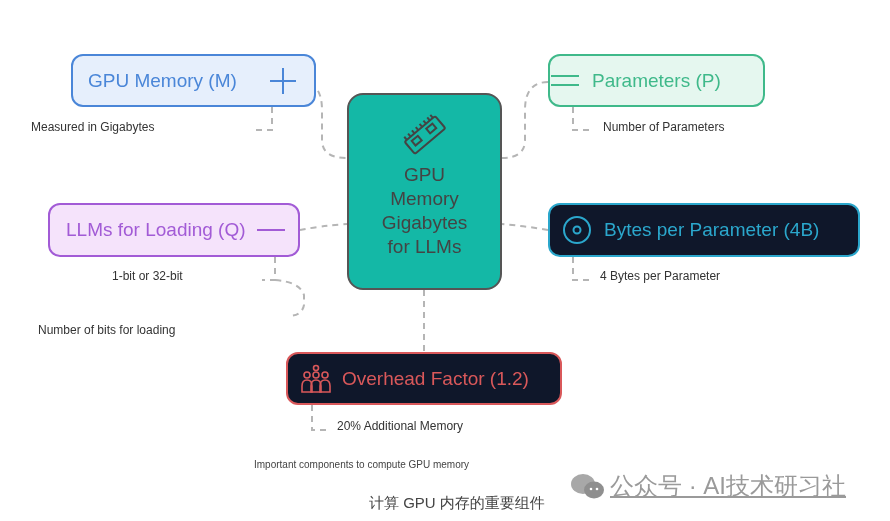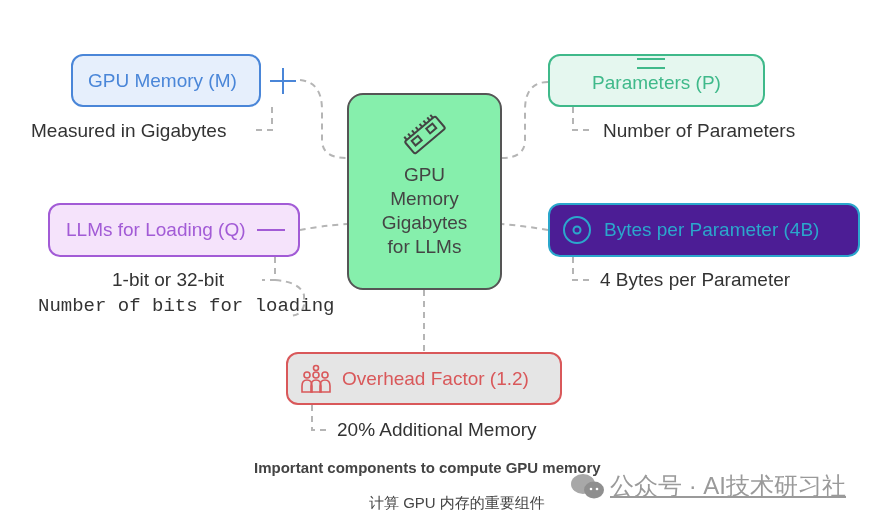--- a/index.html
+++ b/index.html
@@ -2,23 +2,23 @@
 <html><head>
 <meta charset="utf-8">
 <style>
   html, body { margin:0; padding:0; }
   body { width:890px; height:521px; background:#ffffff; position:relative; overflow:hidden;
          font-family:"Liberation Sans", "DejaVu Sans", sans-serif; color:#333; }
   svg.connectors { position:absolute; left:0; top:0; width:890px; height:521px; }
   .node { position:absolute; box-sizing:border-box; border-radius:12px; border:2px solid;
           display:flex; align-items:center; font-size:19px; white-space:nowrap; }
   .icon { display:inline-flex; align-items:center; justify-content:center; }
-  .label { position:absolute; font-size:19px; color:#333; white-space:nowrap; }
+  .label { position:absolute; font-size:12px; color:#333; white-space:nowrap; }
   .center { position:absolute; left:347px; top:93px; width:155px; height:197px; box-sizing:border-box;
-            border:2px solid #555; border-radius:16px; background:#86efac;
+            border:2px solid #555; border-radius:16px; background:#14b8a6;
             display:flex; flex-direction:column; align-items:center; justify-content:flex-start; }
   .center-title { font-size:19px; color:#444; text-align:center; line-height:24px; margin-top:6px; }
   .caption { position:absolute; color:#444; white-space:nowrap; }
   .watermark { position:absolute; color:#9a9a9a; white-space:nowrap; }
 </style>
 </head>
 <body>
 
 <svg class="connectors" viewBox="0 0 890 521">
   <g fill="none" stroke="#b5b5b5" stroke-width="2" stroke-dasharray="6,5">
@@ -54,79 +54,79 @@
     </svg>
   </span>
   <div class="center-title">
     <div>GPU</div>
     <div>Memory</div>
     <div>Gigabytes</div>
     <div>for LLMs</div>
   </div>
 </div>
 
-<div class="node" style="left:71px; top:54px; width:190px; height:53px; border-color:#4a86d8; background:#e6effc; color:#4a86d8; padding-left:15px;gap:20px;">
+<div class="node" style="left:71px; top:54px; width:245px; height:53px; border-color:#4a86d8; background:#e6effc; color:#4a86d8; padding-left:15px;gap:20px;">
   <span>GPU Memory (M)</span>
   <span class="icon" style="margin-left:12px;">
     <svg width="28" height="28" viewBox="0 0 28 28">
         <path d="M14 1 V27 M1 14 H27" stroke="#4a86d8" stroke-width="2"></path>
       </svg>
   </span>
 </div>
 <div class="label" style="left:31px; top:120px;">Measured in Gigabytes</div>
 
-<div class="node" style="left:548px; top:54px; width:217px; height:53px; border-color:#3fb98a; background:#e5f7ef; color:#3fb98a; flex-direction:column;">
+<div class="node" style="left:548px; top:54px; width:217px; height:53px; border-color:#3fb98a; background:#e5f7ef; color:#3fb98a; ">
   <span class="icon" style="margin-right:12px;">
     <svg width="30" height="16" viewBox="0 0 30 16">
         <path d="M1 3 H29 M1 12 H29" stroke="#3fb98a" stroke-width="2"></path>
       </svg>
   </span>
   <span>Parameters (P)</span>
 </div>
 <div class="label" style="left:603px; top:120px;">Number of Parameters</div>
 
 <div class="node" style="left:48px; top:203px; width:252px; height:54px; border-color:#a25bd6; background:#f5e3fb; color:#a25bd6; padding-left:16px;">
   <span>LLMs for Loading (Q)</span>
   <span class="icon" style="margin-left:10px;">
     <svg width="30" height="10" viewBox="0 0 30 10">
         <path d="M1 5 H29" stroke="#a25bd6" stroke-width="2"></path>
       </svg>
   </span>
 </div>
 <div class="label" style="left:112px; top:269px;">1-bit or 32-bit</div>
-<div class="label" style="left:38px; top:295px;font-family:Liberation Mono, monospace;">Number of bits for loading</div>
+<div class="label" style="left:38px; top:323px;">Number of bits for loading</div>
 
-<div class="node" style="left:548px; top:203px; width:312px; height:54px; border-color:#2ba7cc; background:#4c1d95; color:#2ba7cc; padding-left:12px;">
+<div class="node" style="left:548px; top:203px; width:312px; height:54px; border-color:#2ba7cc; background:#0f172a; color:#2ba7cc; padding-left:12px;">
   <span class="icon" style="margin-right:12px;">
     <svg width="30" height="30" viewBox="0 0 30 30">
         <circle cx="15" cy="15" r="13" fill="none" stroke="#2ba7cc" stroke-width="2"></circle>
         <circle cx="15" cy="15" r="3.5" fill="none" stroke="#2ba7cc" stroke-width="2"></circle>
       </svg>
   </span>
   <span>Bytes per Parameter (4B)</span>
 </div>
 <div class="label" style="left:600px; top:269px;">4 Bytes per Parameter</div>
 
-<div class="node" style="left:286px; top:352px; width:276px; height:53px; border-color:#d9585a; background:#e5e5e5; color:#d9585a; padding-left:12px;">
+<div class="node" style="left:286px; top:352px; width:276px; height:53px; border-color:#d9585a; background:#0f172a; color:#d9585a; padding-left:12px;">
   <span class="icon" style="margin-right:10px;">
     <svg width="32" height="30" viewBox="0 0 32 30" fill="none" stroke="#d9585a" stroke-width="1.6">
       <circle cx="16" cy="4" r="2.5"></circle>
       <circle cx="7" cy="11" r="3"></circle>
         <circle cx="16" cy="11" r="3"></circle>
         <circle cx="25" cy="11" r="3"></circle>
       <path d="M2 22 q0-6 5-6 q5 0 5 6 v6 h-10 z"></path>
       <path d="M11 22 q0-6 5-6 q5 0 5 6 v6 h-10 z"></path>
       <path d="M20 22 q0-6 5-6 q5 0 5 6 v6 h-10 z"></path>
     </svg>
   </span>
   <span>Overhead Factor (1.2)</span>
 </div>
 <div class="label" style="left:337px; top:419px;">20% Additional Memory</div>
 
-<div class="caption" style="left:254px; top:459px; font-size:15px;font-weight:bold;">Important components to compute GPU memory</div>
+<div class="caption" style="left:254px; top:459px; font-size:10px;">Important components to compute GPU memory</div>
 <div class="caption" style="left:345px; top:494px; font-size:15px;margin-left:24px;">计算 GPU 内存的重要组件</div>
 
 <span class="icon" style="position:absolute; left:570px; top:473px;">
   <svg width="36" height="28" viewBox="0 0 36 28">
     <ellipse cx="13" cy="11" rx="12" ry="10" fill="#a8a8a8"></ellipse>
     <ellipse cx="24" cy="17" rx="10" ry="8.5" fill="#8f8f8f"></ellipse>
     <circle cx="21" cy="16" r="1.3" fill="#fff"></circle>
       <circle cx="27" cy="16" r="1.3" fill="#fff"></circle>
   </svg>
 </span>

